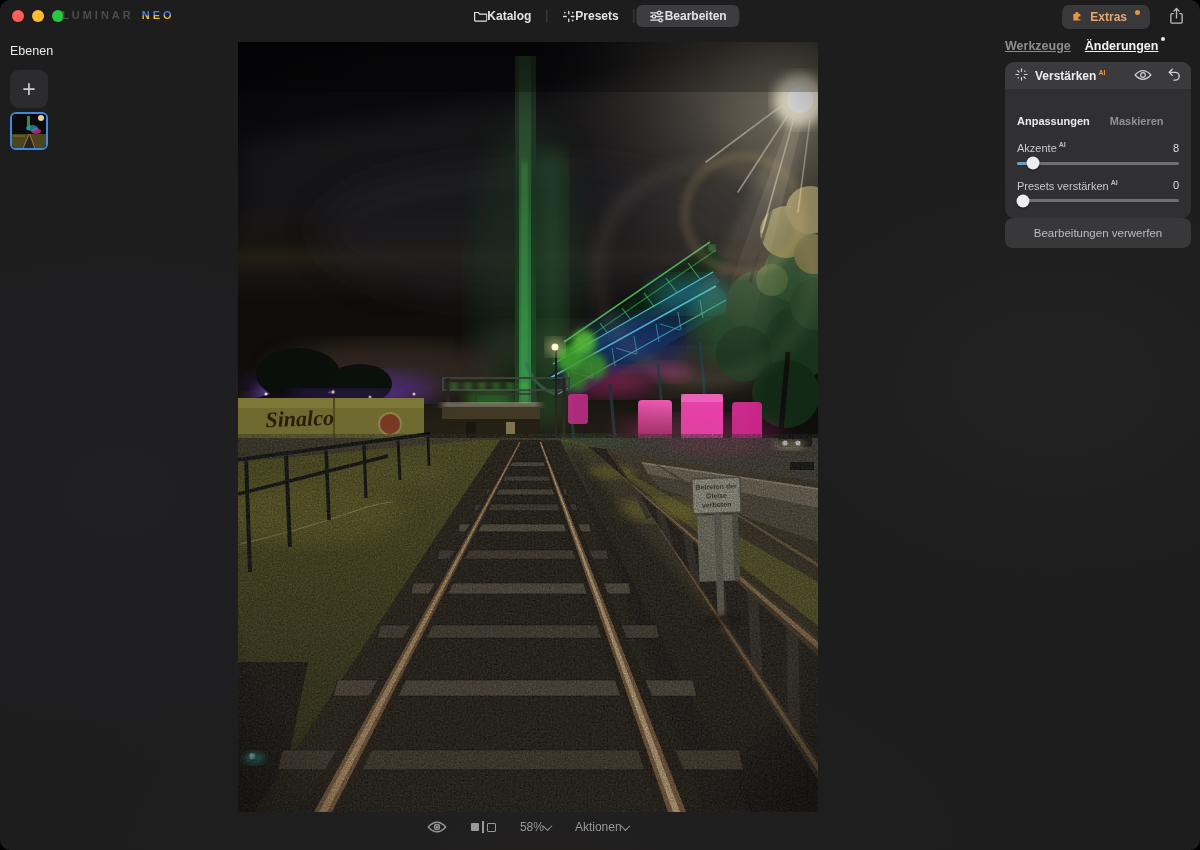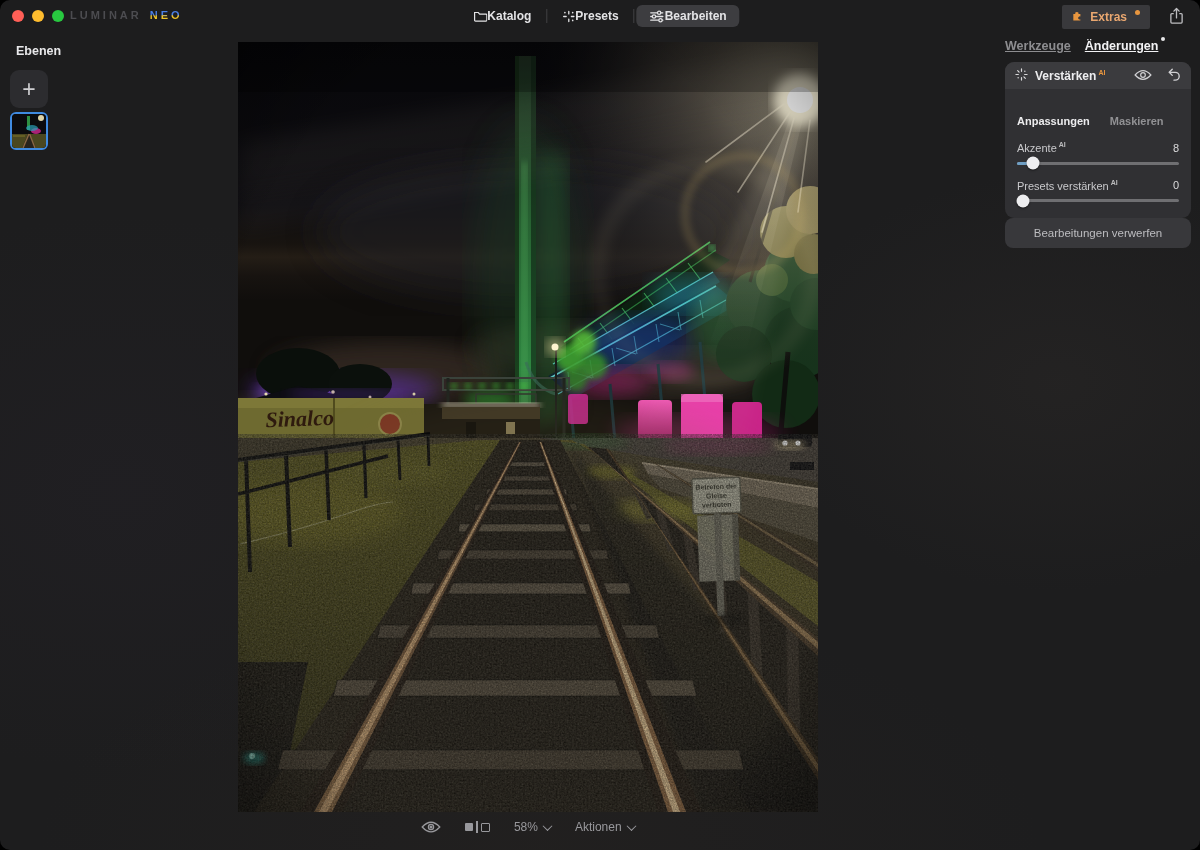--- a/index.html
+++ b/index.html
@@ -7,34 +7,34 @@
     background:
       radial-gradient(420px 300px at 88% 45%, rgba(62,56,52,.20), transparent 70%),
       radial-gradient(520px 400px at 10% 58%, rgba(50,42,60,.14), transparent 70%),
       radial-gradient(700px 340px at 45% 100%, rgba(56,46,38,.16), transparent 72%),
       #1d1d1e;}
   
   .titlebar{position:absolute;top:0;left:0;right:0;height:32px;}
   .lights{position:absolute;left:12px;top:10px;display:flex;gap:8px;}
   .light{width:12px;height:12px;border-radius:50%;}
   .logo{position:absolute;left:62px;top:9px;font-size:11px;font-weight:700;letter-spacing:3px;display:flex;gap:8px;}
-  .logo .brand{color:#4c4c50;margin-left:8px;}
+  .logo .brand{color:#4c4c50;}
   .logo .product{background:linear-gradient(180deg,#4a7fe8 0%,#4a7fe8 52%,#f0c428 55%,#f0c428 100%);
     -webkit-background-clip:text;background-clip:text;color:transparent;}
   .centertabs{position:absolute;left:50%;top:5px;transform:translateX(-50%);display:flex;align-items:center;}
   .ttab{display:flex;align-items:center;gap:0;padding:4px 13px;border-radius:6px;font-size:12px;font-weight:600;color:#e3e3e5;cursor:default;}
   .ttab.active{background:#3d3d40;}
   .ttab svg{display:block;}
   .tdiv{width:1px;height:14px;background:#414144;margin:0 2px;}
-  .extras{position:absolute;right:50px;top:5px;display:flex;align-items:center;gap:6px;background:#39393c;border-radius:2px;padding:3px 10px 3px 9px;}
+  .extras{position:absolute;right:50px;top:5px;display:flex;align-items:center;gap:6px;background:#39393c;border-radius:7px;padding:3px 10px 3px 9px;}
   .extras .lbl{font-size:12px;font-weight:600;color:#e9a770;}
   .extras .dot{width:5px;height:5px;border-radius:50%;background:#e8963f;margin-left:2px;transform:translateY(-5px);}
   .shareic{position:absolute;right:16px;top:7px;color:#bdbdc0;}
   
-  .layers-title{position:absolute;left:16px;top:44px;font-size:12.5px;font-weight:700;color:#e8e8ea;}
+  .layers-title{position:absolute;left:10px;top:44px;font-size:12.5px;font-weight:400;color:#e8e8ea;}
   .addlayer{position:absolute;left:10px;top:70px;width:38px;height:38px;border-radius:9px;background:#2c2c2f;
     color:#cfcfd2;font-size:23px;font-weight:300;display:flex;align-items:center;justify-content:center;line-height:1;}
   .thumb{position:absolute;left:10px;top:112px;width:34px;height:34px;border-radius:6px;border:2px solid #3f8ae0;overflow:hidden;background:#0a0a0c;}
   
   .photo{position:absolute;left:238px;top:42px;width:580px;height:770px;background:#000;overflow:hidden;}
   .photo svg{display:block;}
   
   .panel-tabs{position:absolute;left:1005px;top:39px;width:188px;display:flex;gap:14px;align-items:baseline;}
   .ptab{font-size:12.5px;font-weight:600;color:#8d8d90;position:relative;text-decoration:underline;}
   .ptab.active{color:#f2f2f4;font-weight:700;}
@@ -56,21 +56,21 @@
   .sl-label{font-size:11px;color:#c9c9cc;}
   .sl-value{font-size:11px;color:#dadadc;}
   .sl-track{position:relative;height:3px;border-radius:2px;background:#6f6f72;margin-top:8px;}
   .sl-fill{position:absolute;left:0;top:0;bottom:0;border-radius:2px;background:#6f9fc4;}
   .sl-knob{position:absolute;top:50%;width:13px;height:13px;border-radius:50%;background:#ededef;
     transform:translate(-50%,-50%);box-shadow:0 1px 2px rgba(0,0,0,.5);}
   .discard{position:absolute;left:1005px;top:218px;width:186px;height:30px;border-radius:8px;background:#38383b;
     display:flex;align-items:center;justify-content:center;font-size:11.5px;color:#bdbdc0;}
   
   .viewbar{position:absolute;left:238px;top:820px;width:580px;display:flex;align-items:center;justify-content:center;gap:24px;color:#98989c;}
-  .vitem{display:flex;align-items:center;gap:6px;font-size:12px;color:#98989c;}
+  .vitem{display:flex;align-items:center;font-size:12px;color:#98989c;}
   .chev{width:6px;height:6px;border-right:1.5px solid currentColor;border-bottom:1.5px solid currentColor;
     transform:rotate(45deg) translate(-1px,-1px);display:inline-block;}
   .cmp{display:flex;align-items:center;gap:3px;}
   .sq-f{width:8px;height:8px;background:currentColor;border-radius:1px;}
   .sq-o{width:7px;height:7px;border:1.5px solid currentColor;border-radius:1px;}
   .cmp .bar{width:1.5px;height:12px;background:currentColor;}
 </style>
 </head>
 <body>
 

